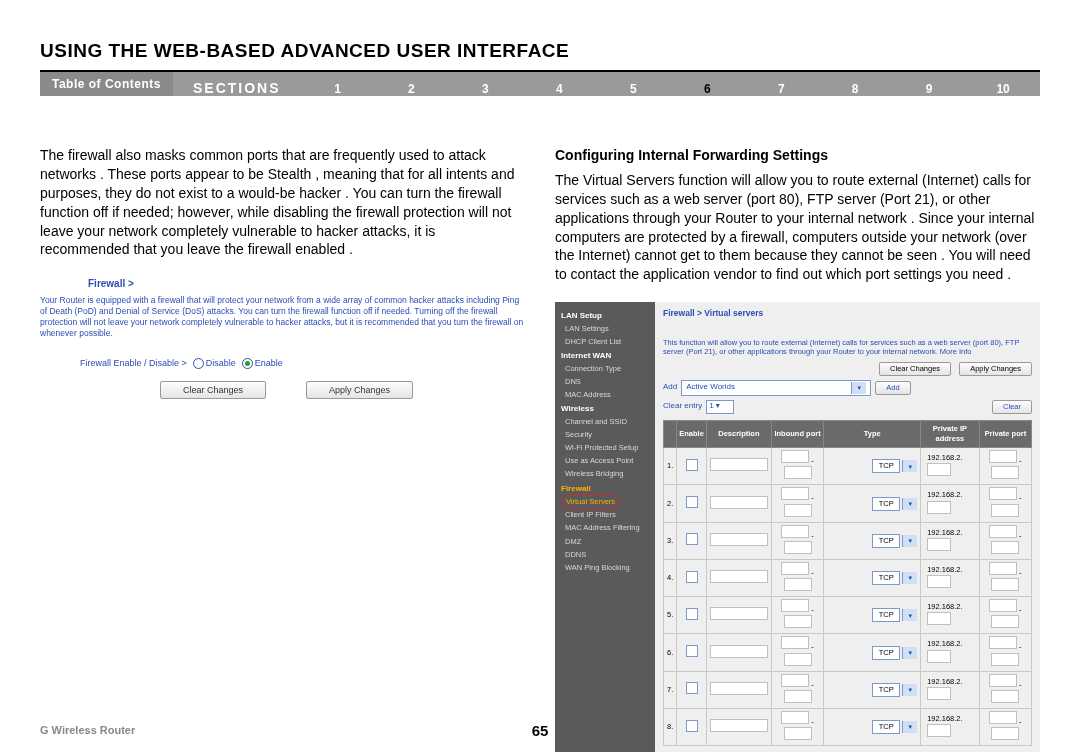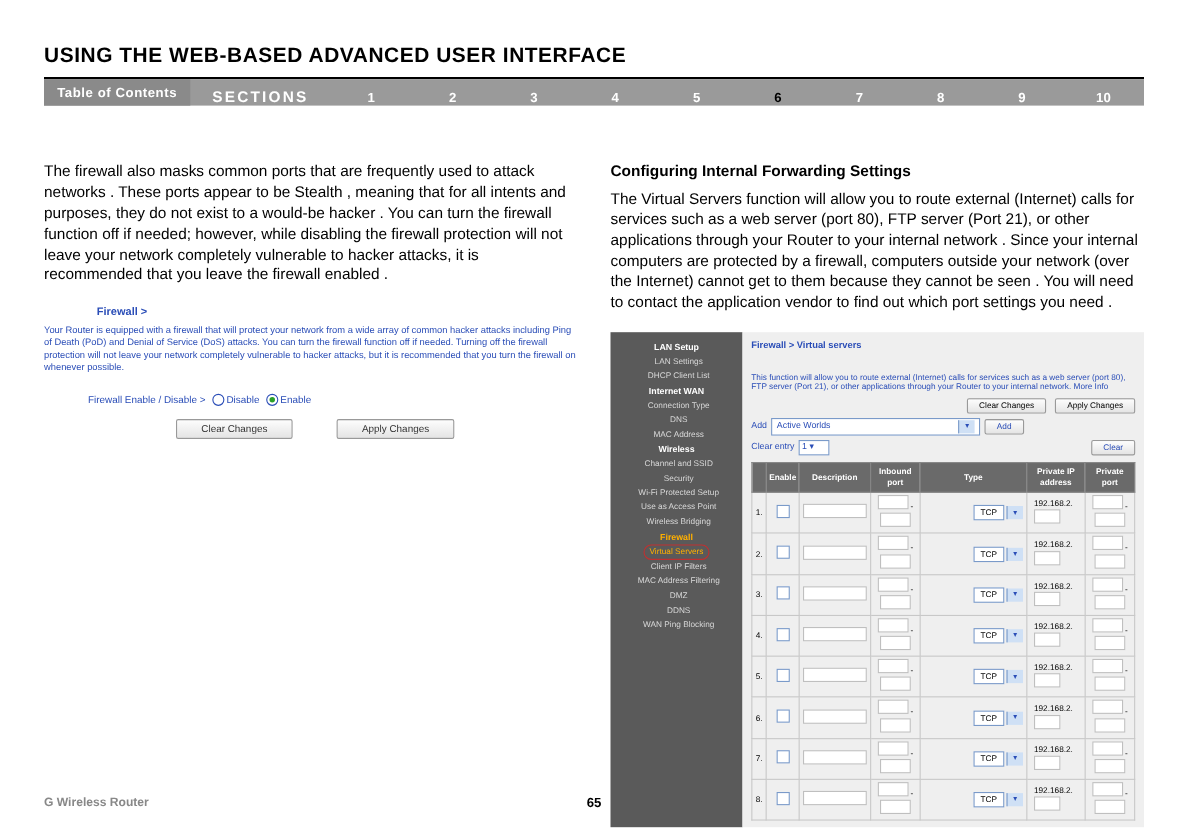--- a/index.html
+++ b/index.html
@@ -119,26 +119,25 @@
     padding: 2px 22px;
     border-radius: 2px;
   }
   
   .vs-panel {
     margin-top: 18px;
     display:flex;
     font-size: 8px;
   }
   .vs-side {
-    width: 120px;
+    width: 100px;
     background: #5a5a5a;
     color: #e4e4e4;
     padding: 6px 6px;
     box-sizing: border-box;
-    text-align: center;
   }
   .vs-side .grp {
     font-weight: bold;
     color: #fff;
     margin-top: 3px;
     font-size: 8px;
   }
   .vs-side .itm {
     font-size: 7.5px;
     padding: 1.5px 0 1.5px 4px;
@@ -188,21 +187,21 @@
   }
   .cbx{ width:10px; height:10px; border:1px solid #7a9ac9; display:inline-block; background:#fff;}
   .tinput{ width:26px; height:11px; border:1px solid #bfbfbf; background:#fff; display:inline-block;}
   .protocell{ display:flex; align-items:center; justify-content:center; gap:2px;padding-left:45px;}
   .protobox{ width:26px; height:12px; border:1px solid #7a9ac9; background:#fff; display:flex; align-items:center; justify-content:center;}
   .footer {
     position:absolute; bottom:20px; left:40px; right:40px;
     display:flex; justify-content:space-between; align-items:center;
     font-size:11px; color:#888;
   }
-  .footer .pn { color:#000; font-weight:bold; font-size:12px; position:absolute; left:50%; transform:translateX(-50%);}
+  .footer .pn { color:#000; font-weight:bold; font-size:15px; position:absolute; left:50%; transform:translateX(-50%);}
   hr.hline{ border:none; border-top:2px solid #000; margin:0;}
 </style>
 </head>
 <body>
 
 <div class="page">
   <div class="title">USING THE WEB-BASED ADVANCED USER INTERFACE</div>
   <hr class="hline">
   <div class="navbar">
     <div class="toc">Table of Contents</div>

